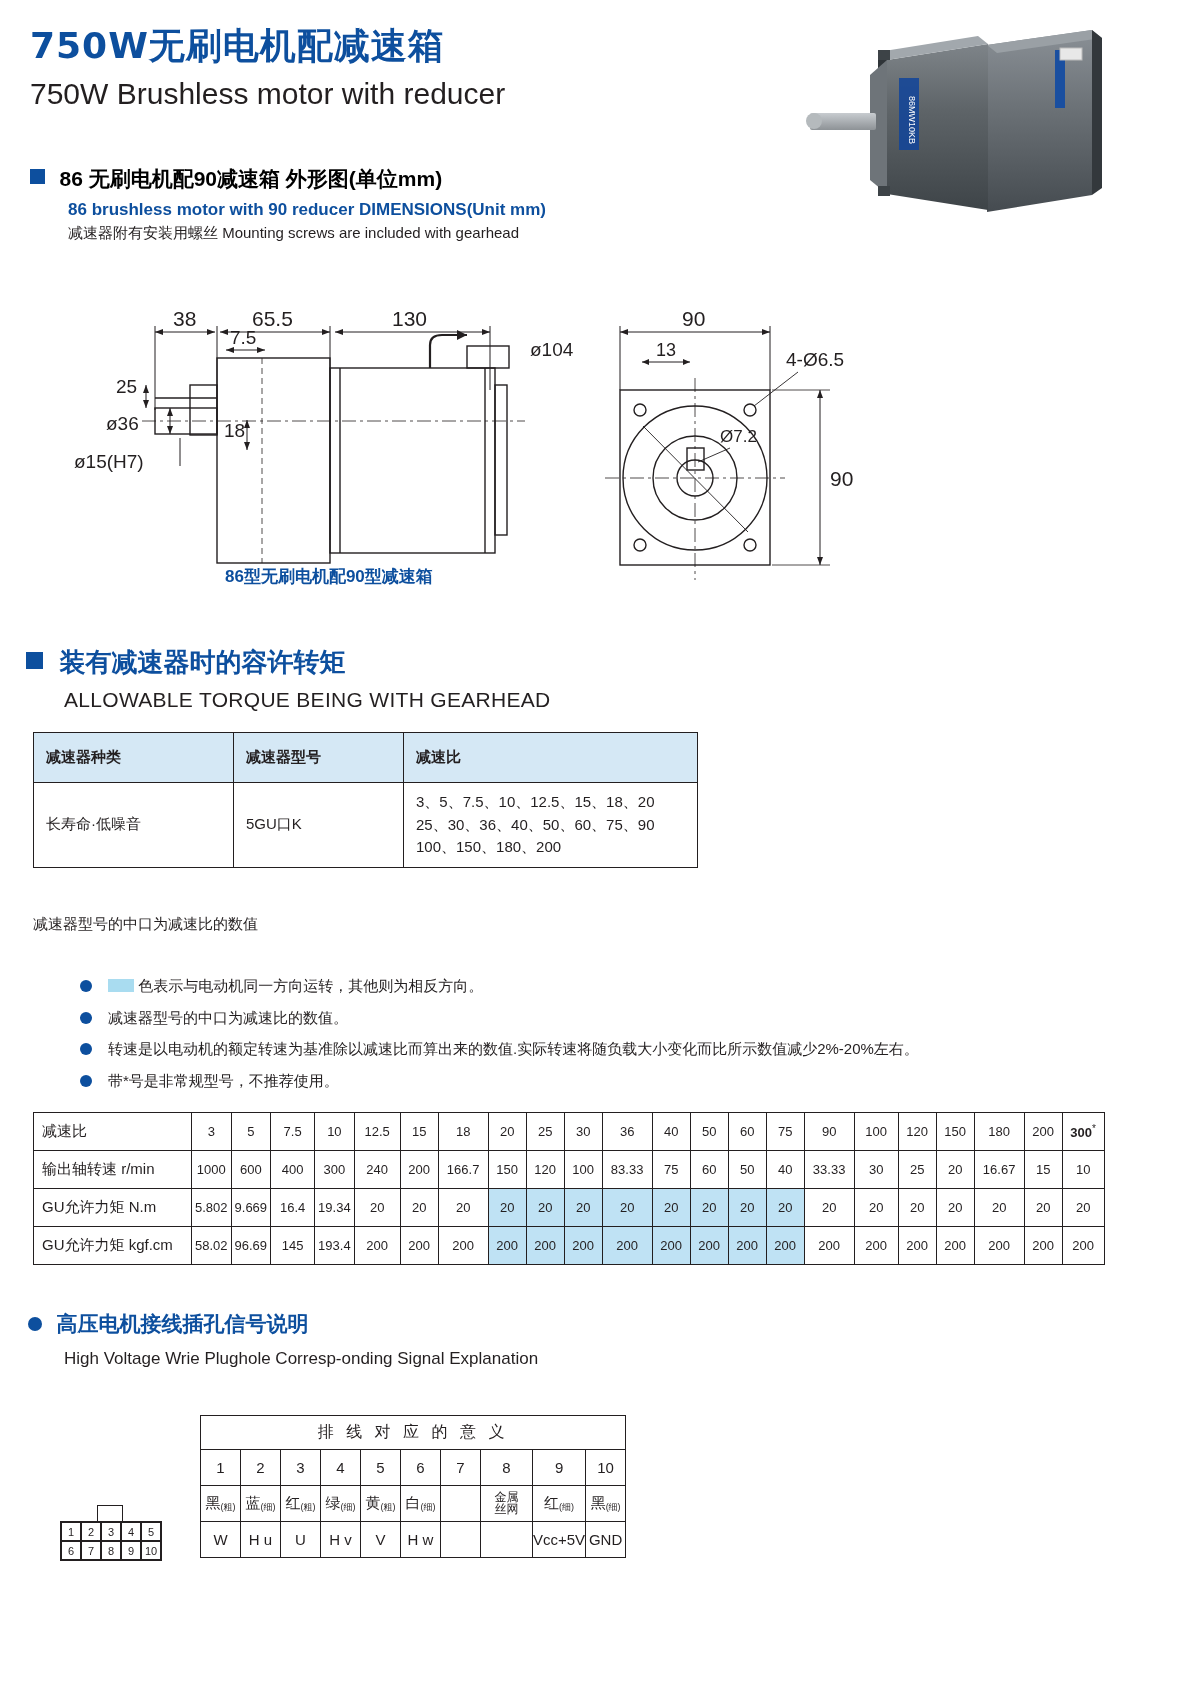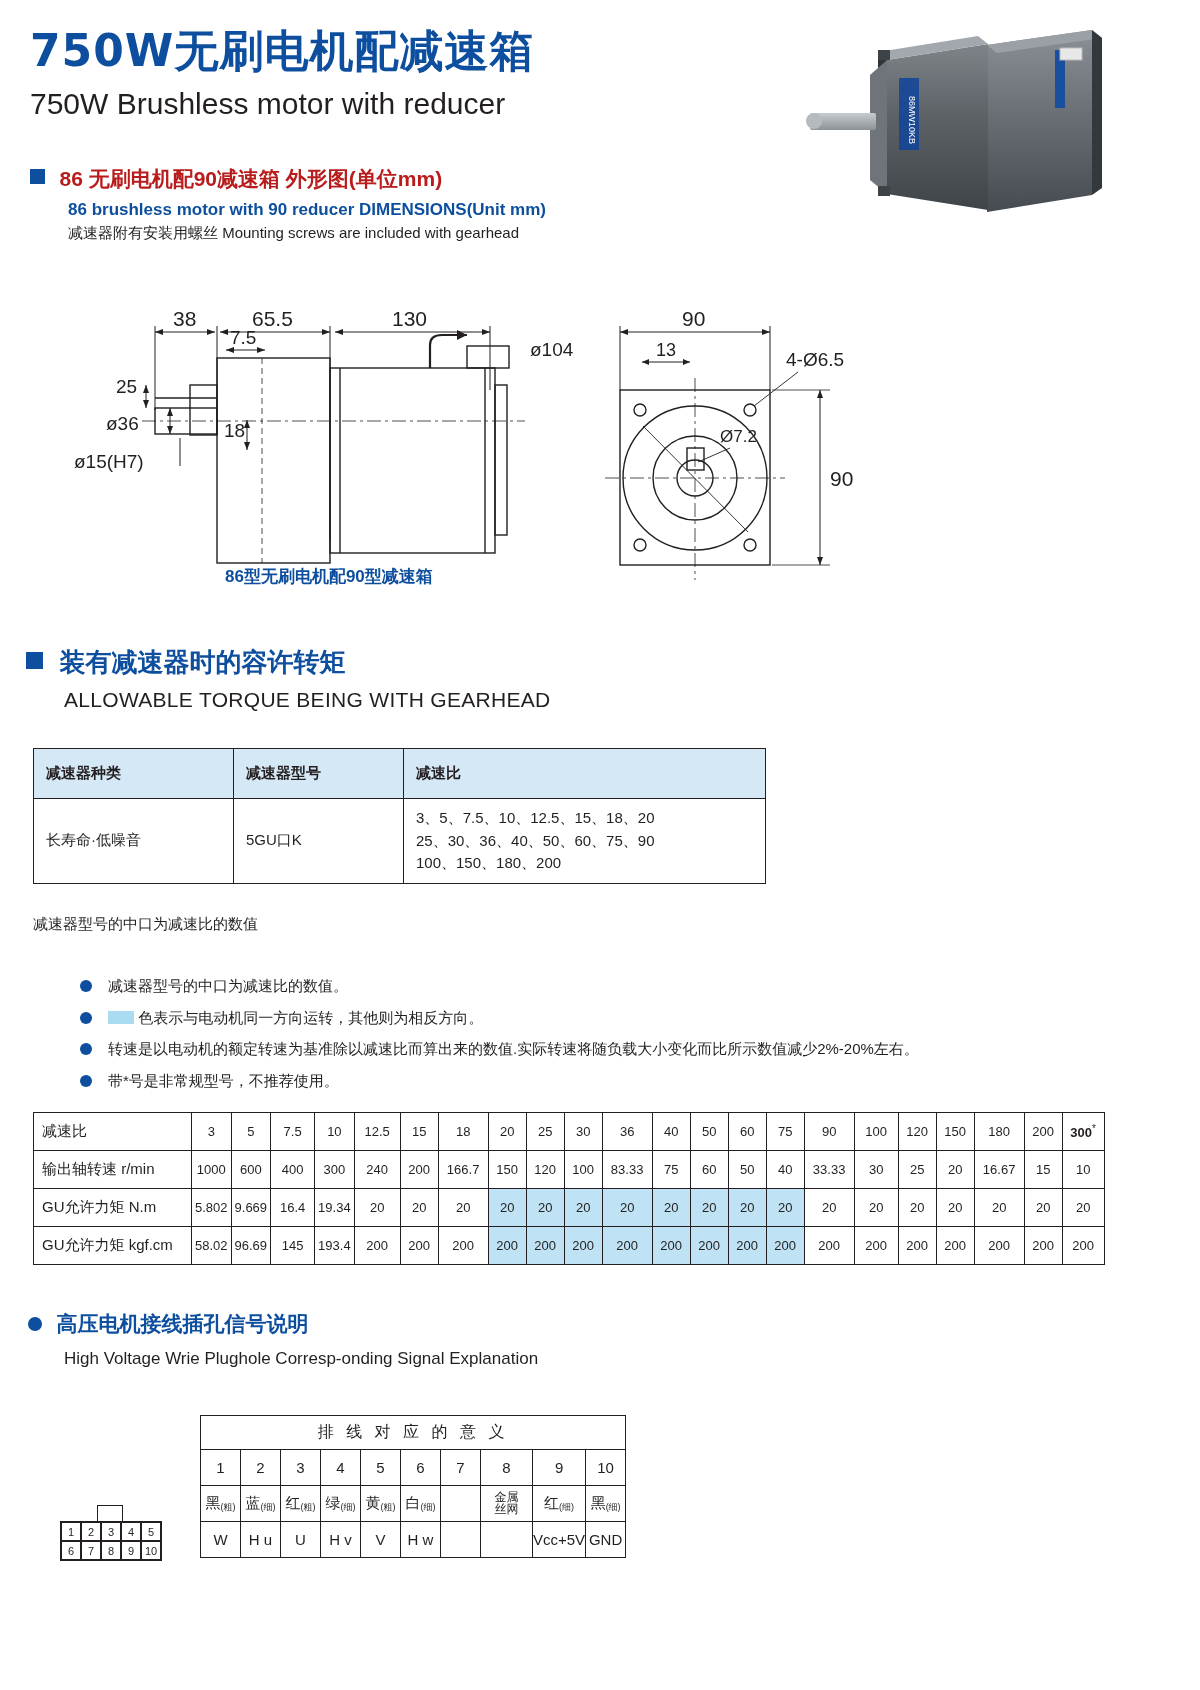--- a/index.html
+++ b/index.html
@@ -8,37 +8,37 @@
     width: 1200px; height: 1690px;
     background: #ffffff;
     font-family: "Liberation Sans", sans-serif;
     color: #231f20;
   }
   .page { position: relative; width: 1200px; height: 1690px; overflow: hidden; }
 
   
   .header { position: absolute; left: 30px; top: 22px; width: 760px; }
   .title-cn {
-    font-size: 44px; font-weight: bold; color: #0d4f9e; letter-spacing: 1px;
+    font-size: 36px; font-weight: bold; color: #0d4f9e; letter-spacing: 1px;
     font-family: "DejaVu Sans", sans-serif;
   }
   .title-en {
     font-size: 30px; color: #231f20; margin-top: 6px; font-weight: normal;
     font-family: "Liberation Sans", sans-serif;
   }
 
   .motor-photo { position: absolute; right: 78px; top: 20px; width: 330px; height: 215px; }
 
   
   .sec1 { position: absolute; left: 30px; top: 165px; }
   .sq-bullet {
     display: inline-block; width: 15px; height: 15px; background: #0d4f9e;
     margin-right: 10px; vertical-align: 2px;
   }
-  .sec1-cn { font-size: 21px; font-weight: bold; color: #b91c1c; }
+  .sec1-cn { font-size: 21px; font-weight: bold; color: #000000; }
   .sec1-en { font-size: 17px; font-weight: bold; color: #0d4f9e; margin-top: 7px; margin-left: 38px; }
   .sec1-note { font-size: 15px; color: #231f20; margin-top: 4px; margin-left: 38px; }
 
   
   .drawing { position: absolute; left: 30px; top: 290px; width: 900px; height: 310px; }
   .drawing-caption {
     position: absolute; left: 225px; top: 565px; font-size: 17px;
     font-weight: bold; color: #0d4f9e;
   }
 
@@ -47,21 +47,21 @@
   .sec2-cn { font-size: 26px; font-weight: bold; color: #0d4f9e; }
   .sec2-sq {
     display: inline-block; width: 17px; height: 17px; background: #0d4f9e;
     margin-right: 12px; vertical-align: 2px;
   }
   .sec2-en { font-size: 21px; color: #231f20; margin-top: 8px; margin-left: 38px; letter-spacing: .3px; }
 
   
   table { border-collapse: collapse; }
   .gear-table {
-    position: absolute; left: 33px; top: 748px; width: 733px;
+    position: absolute; left: 33px; top: 732px; width: 665px;
     border: 1.5px solid #231f20; font-size: 15px;
   }
   .gear-table th, .gear-table td {
     border: 1.5px solid #231f20; padding: 9px 12px; text-align: left; font-weight: normal;
   }
   .gear-table thead th { background: #d5e8f5; height: 50px; font-weight: bold; }
   .gear-table td.ratios { line-height: 1.5; padding: 8px 12px; }
   .gear-note { position: absolute; left: 33px; top: 915px; font-size: 15px; }
 
   
@@ -334,25 +334,25 @@
           <div>25、30、36、40、50、60、75、90</div>
           <div>100、150、180、200</div>
         </td>
       </tr>
     </tbody>
   </table>
 
   <div class="gear-note">减速器型号的中口为减速比的数值</div>
 
   <ul class="bullets">
-    <li><span>减速器型号的中口为减速比的数值。</span></li>
     <li>
       <span class="swatch"></span>
       <span>色表示与电动机同一方向运转，其他则为相反方向。</span>
     </li>
+    <li><span>减速器型号的中口为减速比的数值。</span></li>
     <li><span>转速是以电动机的额定转速为基准除以减速比而算出来的数值.实际转速将随负载大小变化而比所示数值减少2%-20%左右。</span></li>
     <li><span>带*号是非常规型号，不推荐使用。</span></li>
   </ul>
 
   <table class="ratio-table">
     <tbody id="ratio-body">
         <tr>
           <td class="rowhead">减速比</td>
           <td style="width: 38px;">3</td>
           <td style="width: 38px;">5</td>

